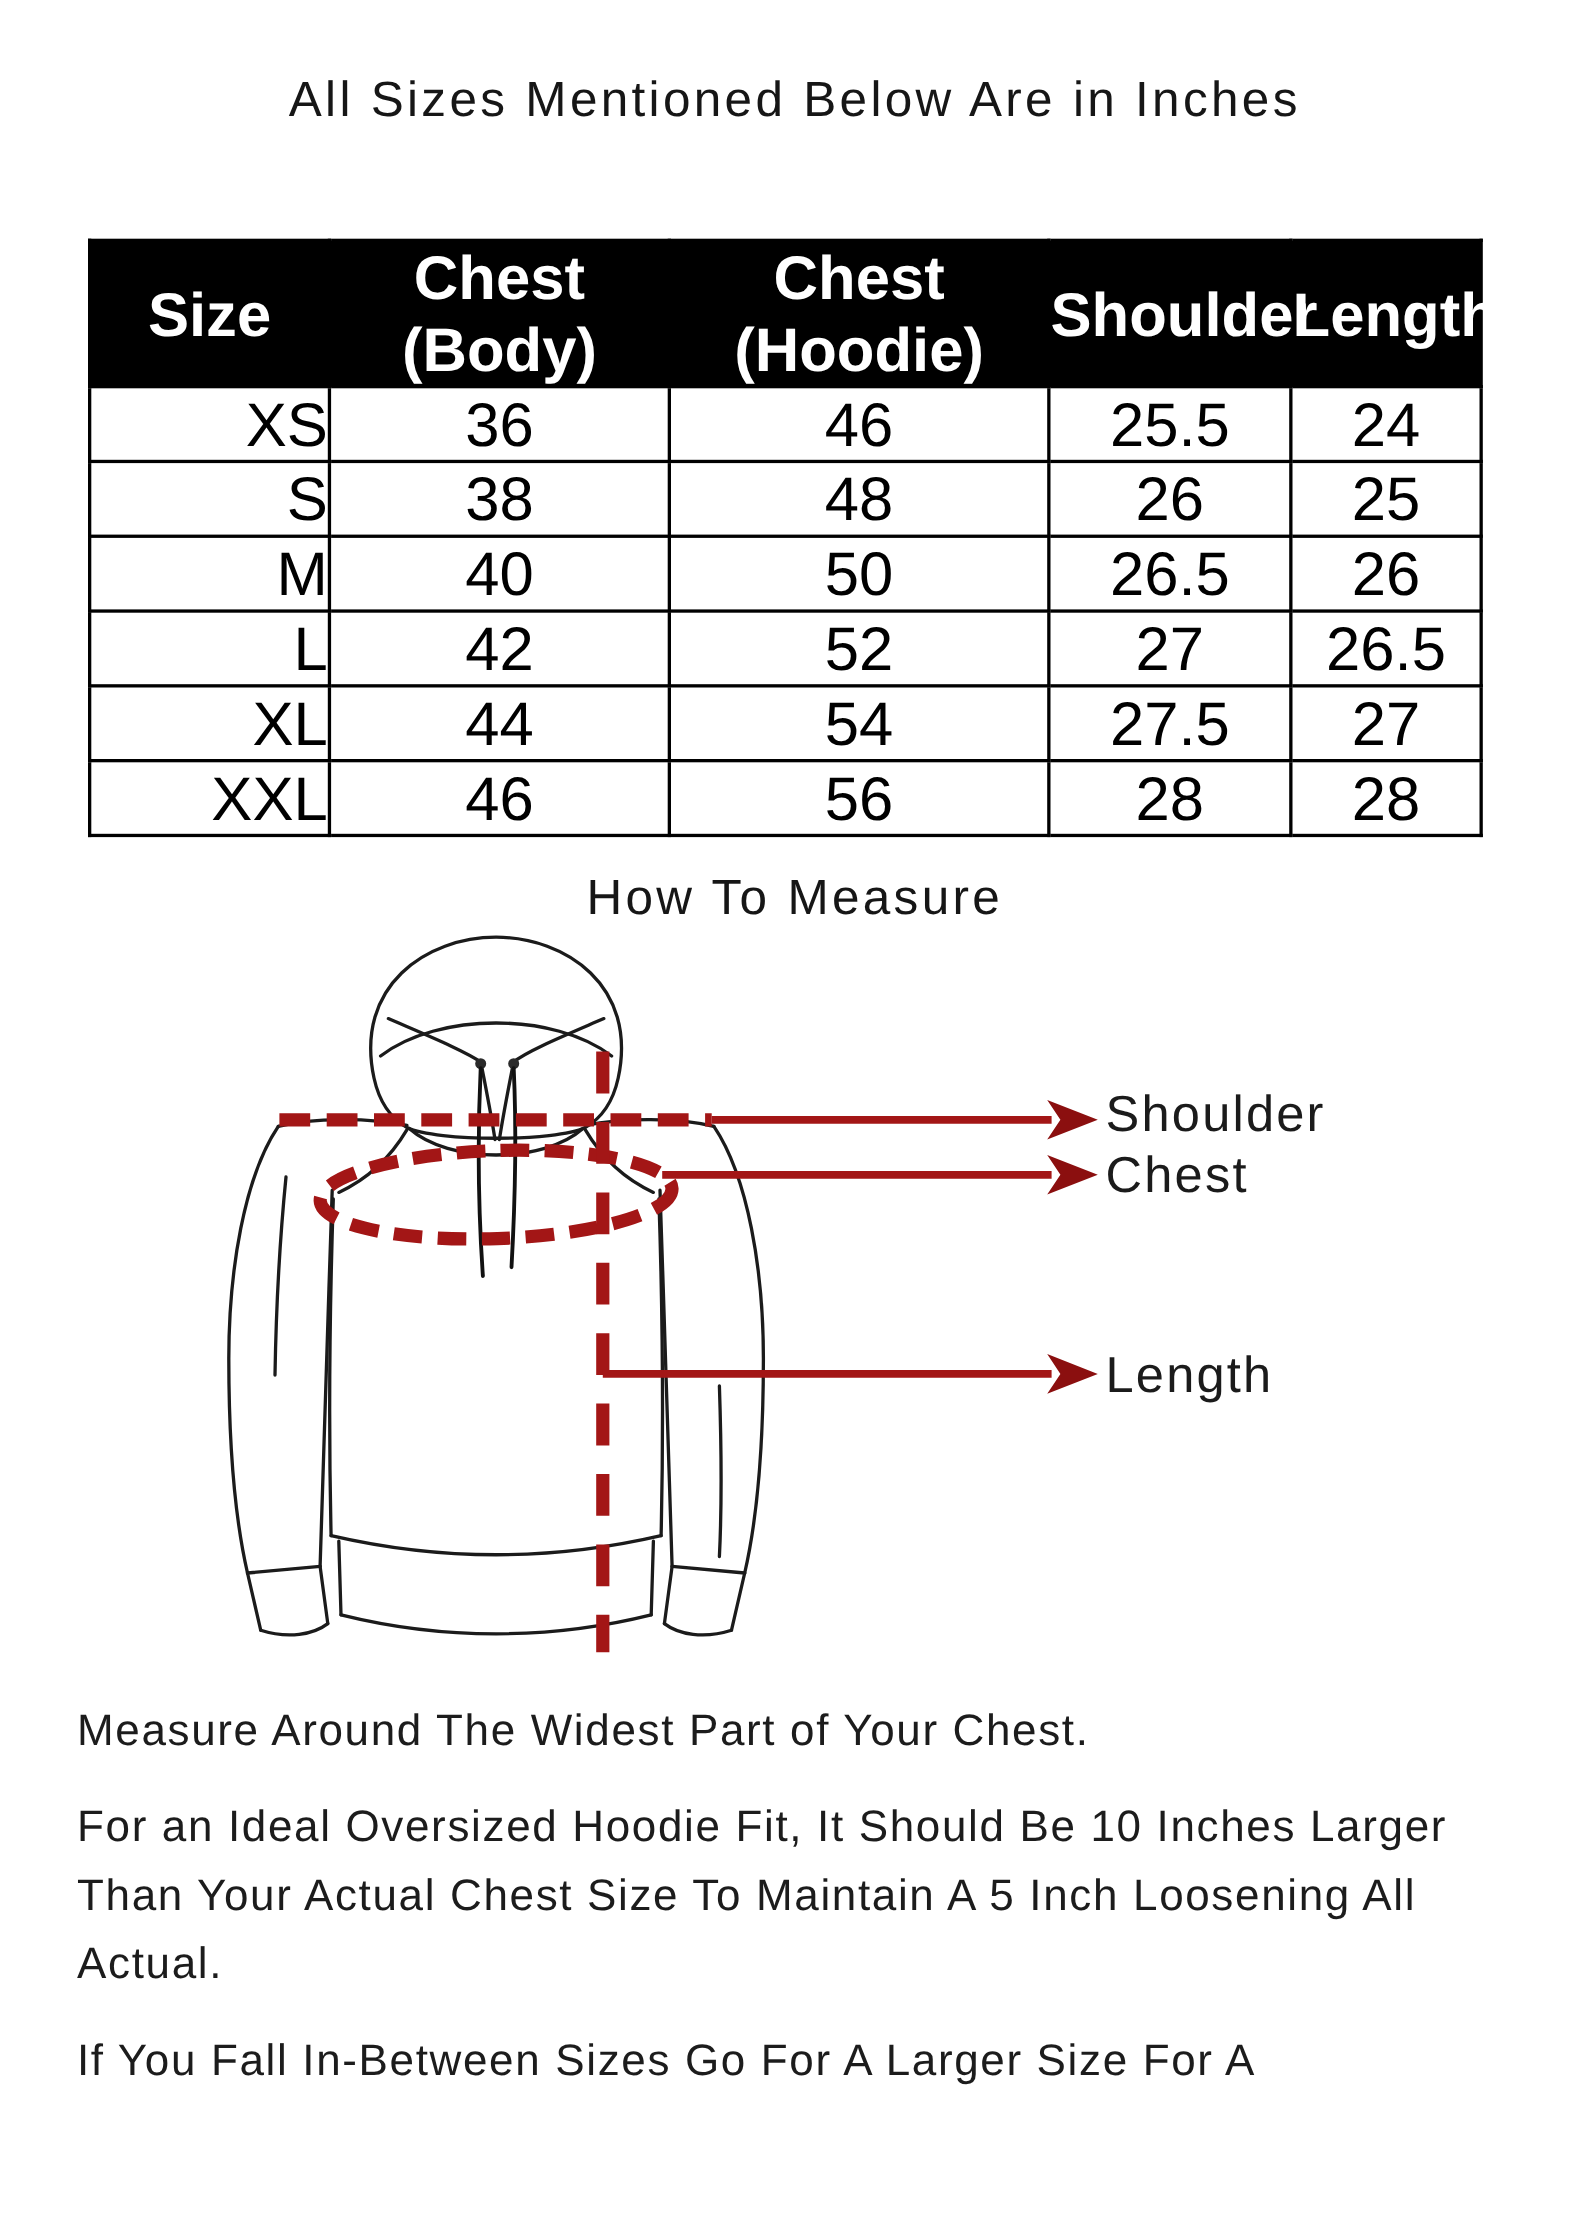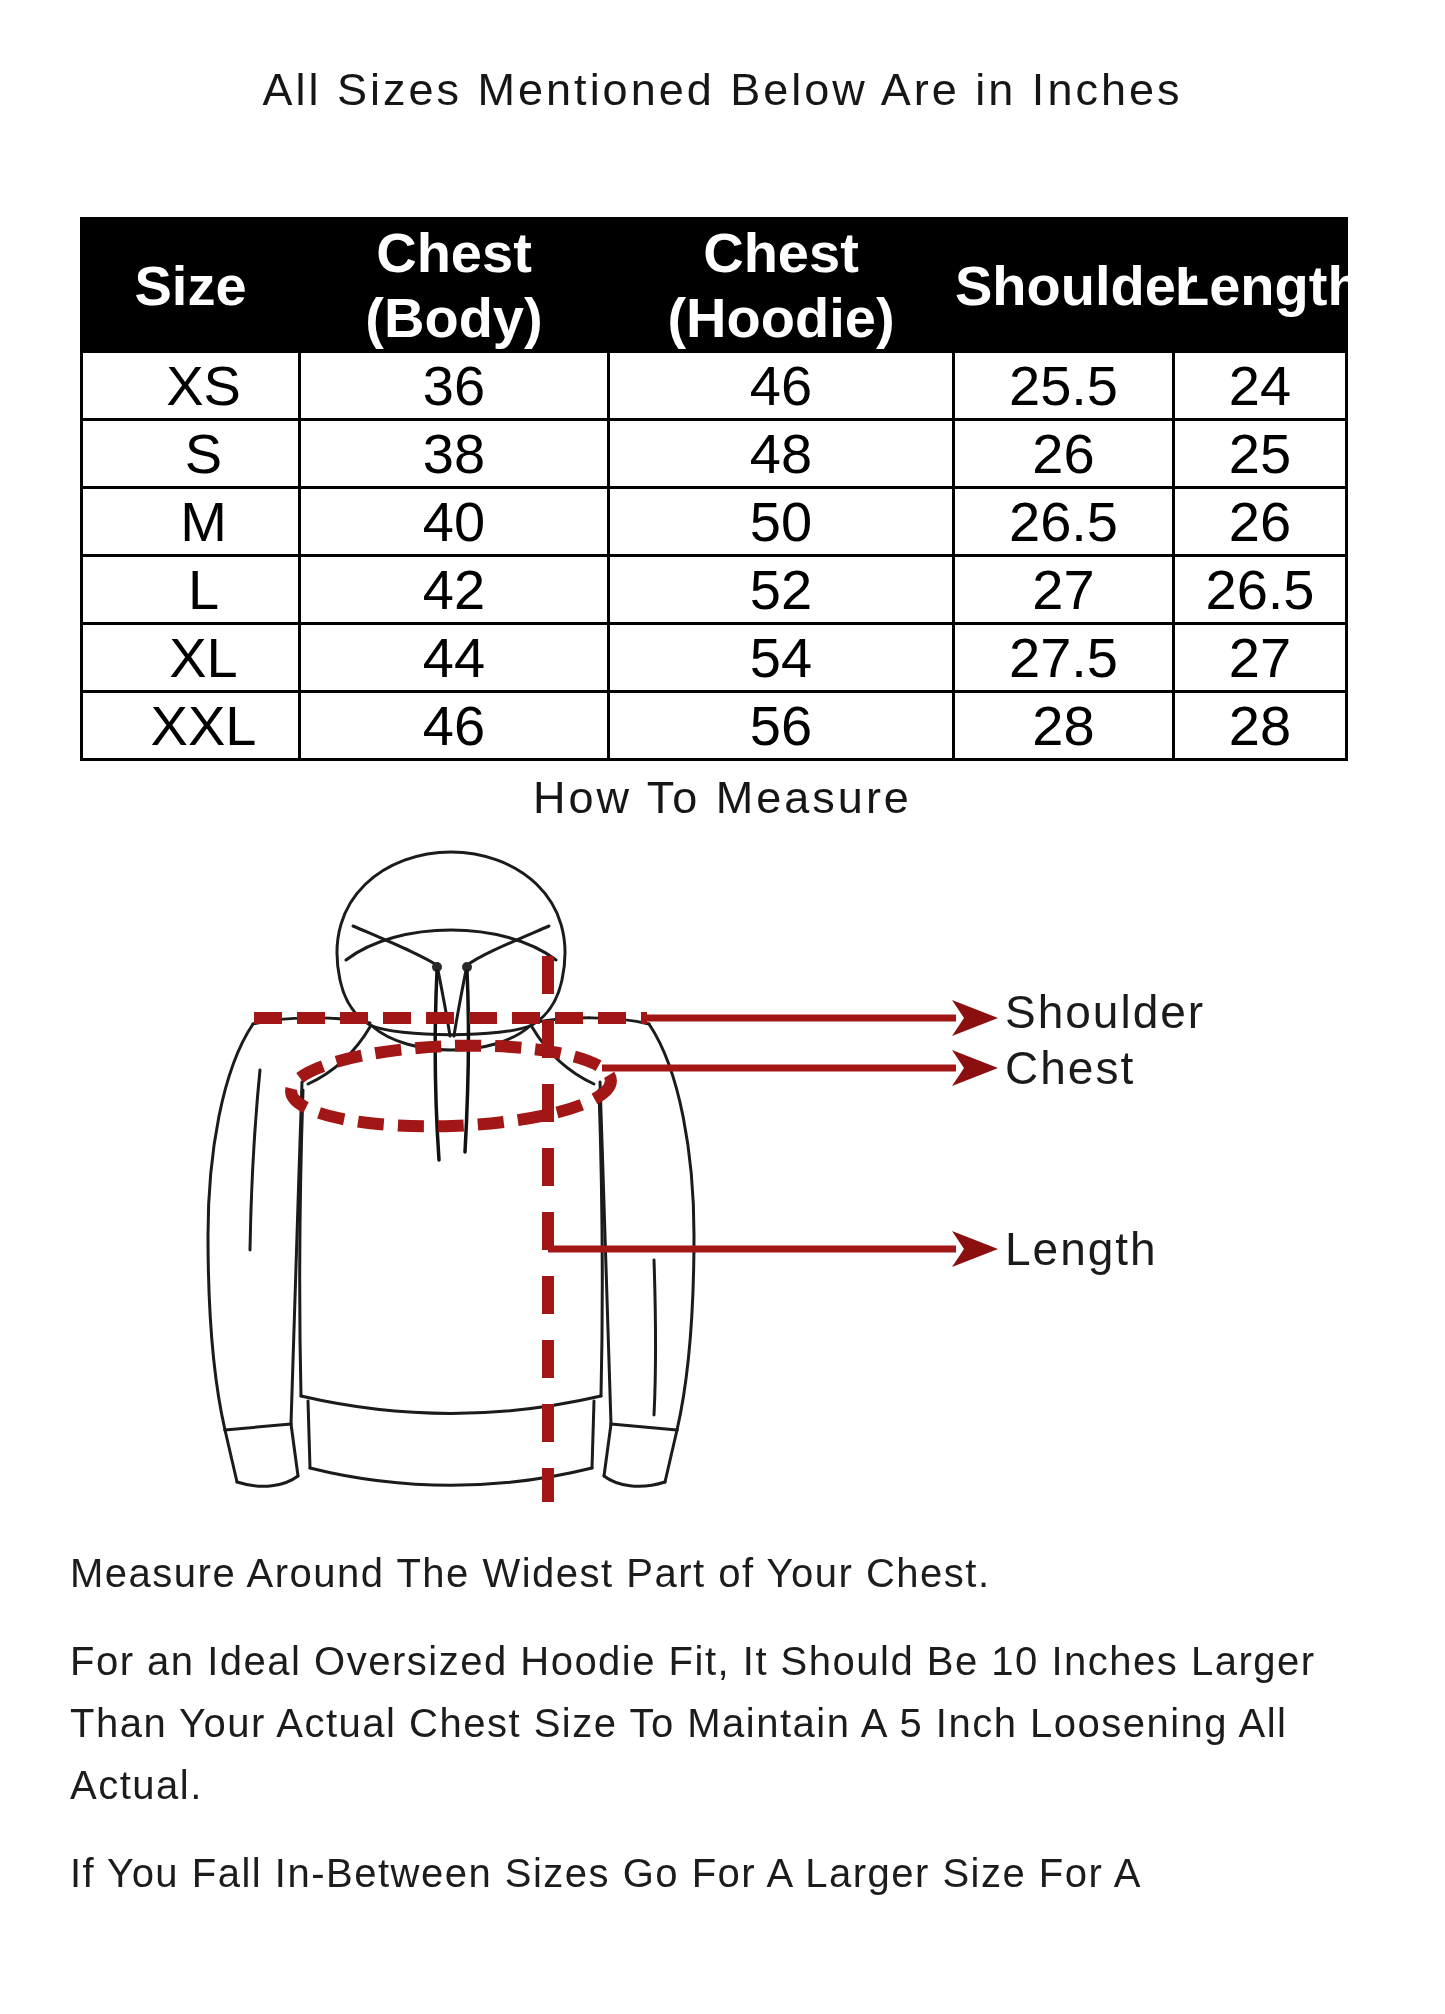--- a/index.html
+++ b/index.html
@@ -19,24 +19,24 @@
     font-size:56px;color:#000;
   }
   table.size-chart th{
     background:var(--table-header-bg,#000);color:var(--table-header-text,#fff);
     font-weight:700;height:61px;border:3px solid #000;text-align:center;padding:0;
   }
   table.size-chart td{
     height:60px;border:3px solid #000;text-align:center;padding:0;
     font-weight:400;background:#fff;
   }
-  table.size-chart td.size-cell{text-align:center;padding-left:26px;}
+  table.size-chart td.size-cell{text-align:right;padding-left:26px;}
   
   .section-title{
-    position:absolute;top:772px;left:0;width:1445px;text-align:center;
+    position:absolute;top:790px;left:0;width:1445px;text-align:center;
     font-size:45px;letter-spacing:3px;font-weight:400;color:#161616;
   }
   
   .diagram{position:absolute;left:0;top:830px;width:1445px;height:690px;}
   .diagram svg{position:absolute;left:150px;top:0;}
   .outline{stroke:#1b1b1b;stroke-width:3;fill:none;stroke-linecap:round;stroke-linejoin:round;}
   .outline-fill{stroke:#1b1b1b;stroke-width:3;fill:#ffffff;stroke-linejoin:round;}
   .string{stroke:#111;stroke-width:3.5;fill:none;stroke-linecap:round;}
   .grommet{fill:#2a2a2a;stroke:none;}
   .red-dash{stroke:var(--line-red,#A31616);stroke-width:12;fill:none;}

